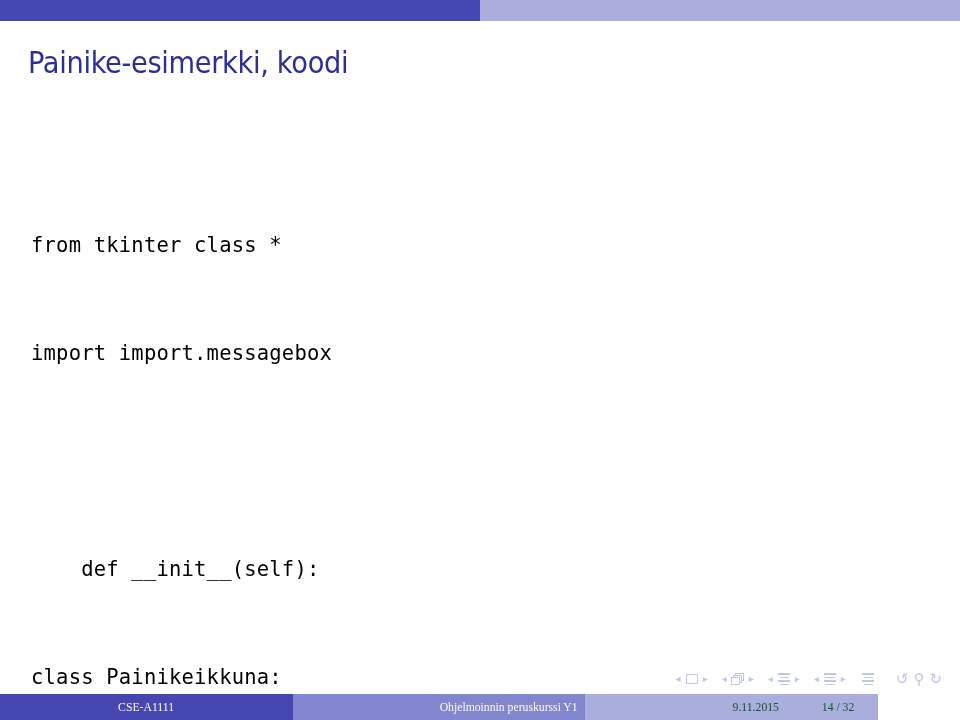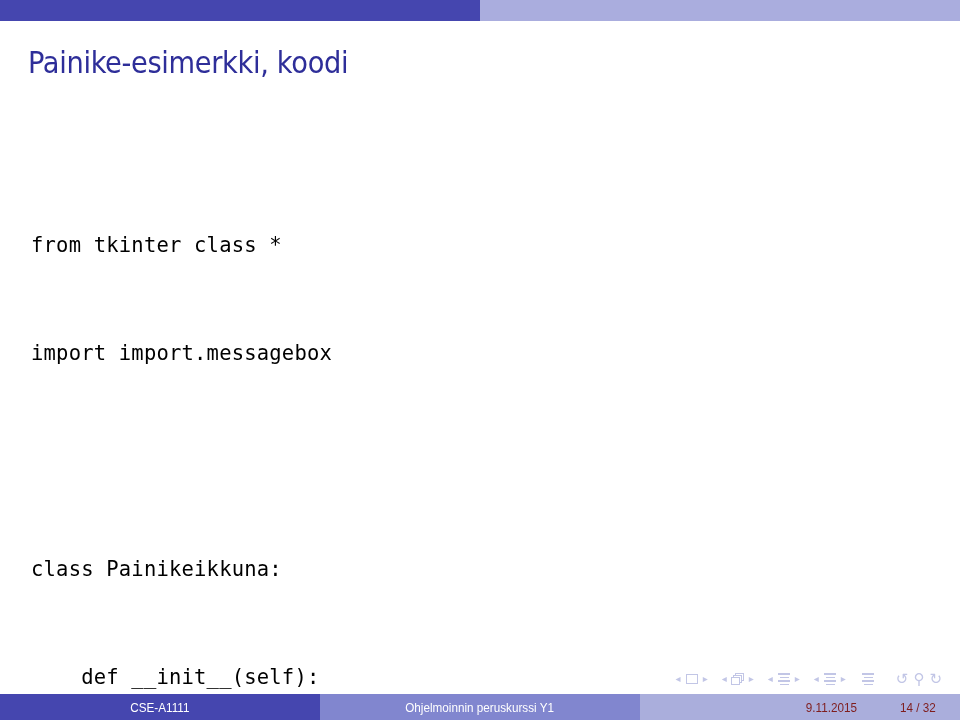--- a/index.html
+++ b/index.html
@@ -131,41 +131,41 @@
     margin-left: 20px;
     font-size: 15px;
     color: #c2c6e6;
   }
 
   
   .footer {
     position: absolute;
     left: 0;
     bottom: 0;
-    width: 960px;
+    width: 878px;
     height: 26px;
     display: flex;
-    font-family: Liberation Sans, sans-serif;
+    font-family: Liberation Serif, serif;
     font-size: 13px;
     color: #ffffff;
   }
   .foot-seg {
     display: flex;
     align-items: center;
     justify-content: center;
     height: 26px;
     overflow: hidden;
     white-space: nowrap;
   }
   .foot-a { width: 320px; background: #4546af; }
-  .foot-b { width: 320px; background: #8186cf; }
+  .foot-b { width: 320px; background: #8186cf; justify-content: flex-end; }
   .foot-c {
     width: 320px;
     background: #aaaedc;
-    color: #7f1d1d;
+    color: #14532d;
     justify-content: flex-end;
     padding-right: 0px;
     box-sizing: border-box;
   }
   .foot-c .date { margin-right: 38px; }
   .foot-c .pages { margin-right: 22px; }
   .cond {
     display: inline-block;
     transform: scaleX(0.9);
     transform-origin: center;
@@ -178,22 +178,22 @@
   <div class="headbar-left"></div>
   <div class="headbar-right"></div>
 </div>
 
 <div class="slide-title">Painike-esimerkki, koodi</div>
 
 <div class="code-block">
   <div class="code-line">from tkinter class *</div>
   <div class="code-line">import import.messagebox</div>
   <div class="code-line blank"></div>
+  <div class="code-line">    def __init__(self):</div>
   <div class="code-line">class Painikeikkuna:</div>
-  <div class="code-line">    def __init__(self):</div>
   
   
   
   
   
   
   
 </div>
 
 <div class="nav-symbols">

